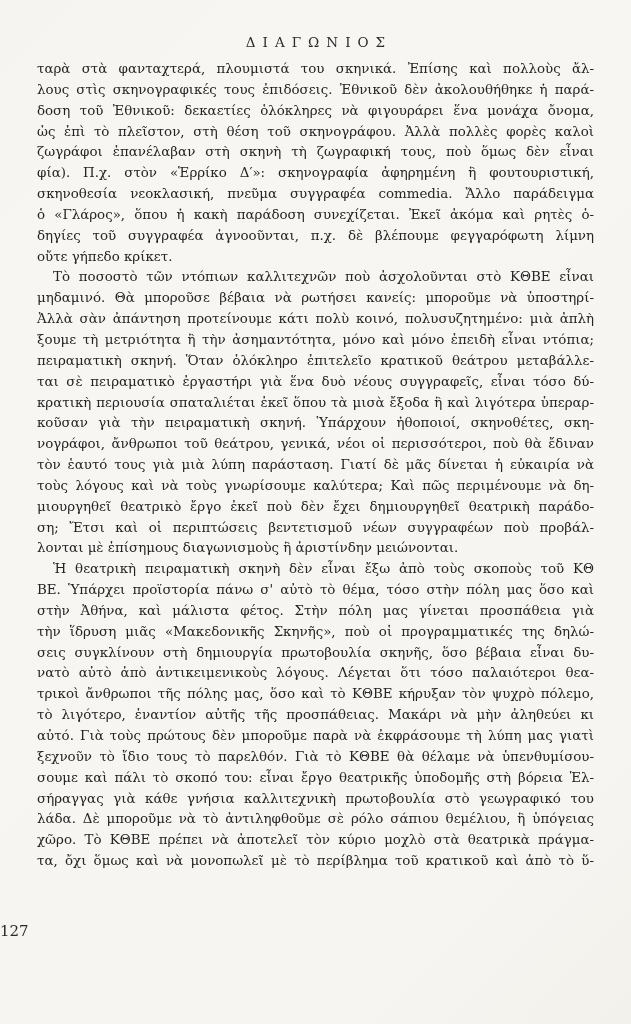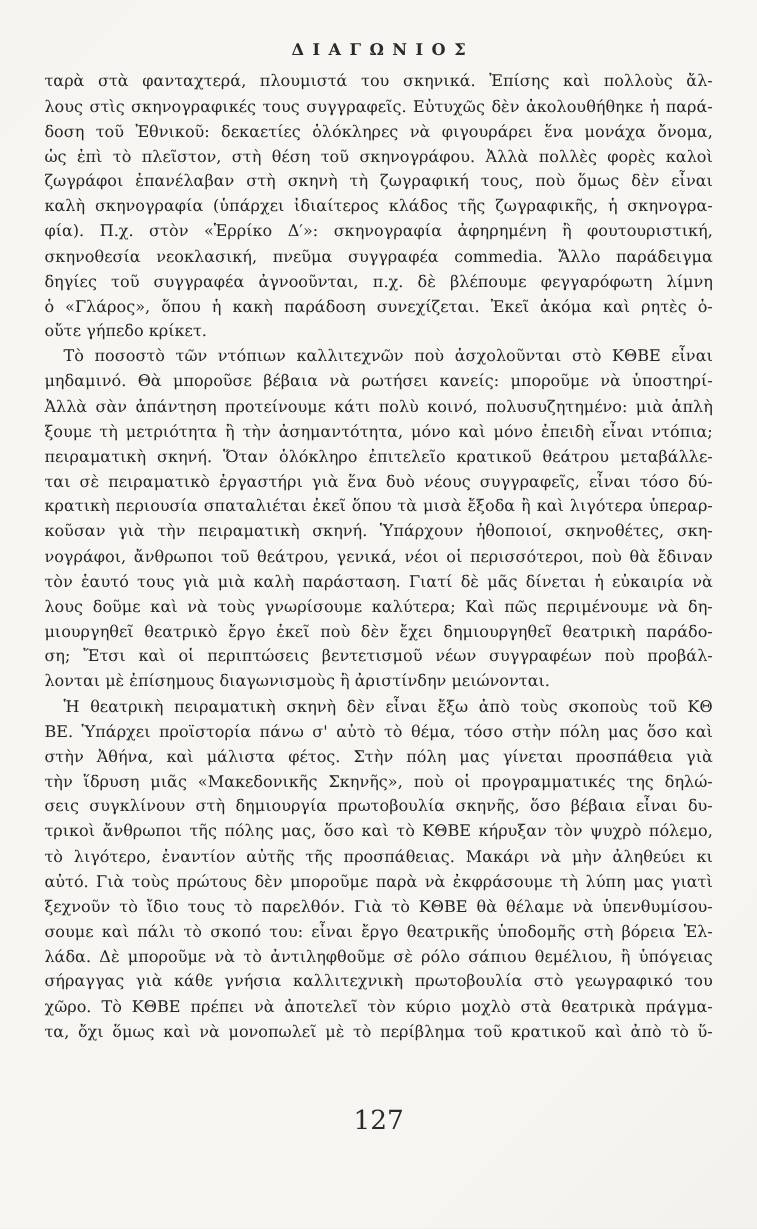--- a/index.html
+++ b/index.html
@@ -17,21 +17,21 @@
     font-family: "DejaVu Serif", "Liberation Serif", serif;
     overflow: hidden;
   }
   .running-head {
     position: absolute;
     top: 34px;
     left: 0;
     right: 0;
     text-align: center;
     font-size: 13.5px;
-    font-weight: 700;
+    font-weight: 400;
     letter-spacing: 0.52em;
     text-indent: 0.52em; 
     color: #2a2a2a;
   }
   .text-block {
     position: absolute;
     top: 59px;
     left: 37px;
     width: 557px;
   }
@@ -48,67 +48,67 @@
     text-align-last: left;
   }
   .line.indent {
     text-indent: 16px;
   }
   .page-number {
     position: absolute;
     top: 922px;
     left: 0;
     right: 0;
-    text-align: center;
-    font-size: 22px;
+    text-align: left;
+    font-size: 15px;
     color: #2a2a2a;
   }
 </style>
 </head>
 <body>
 
 <div class="page">
   <div class="running-head">ΔΙΑΓΩΝΙΟΣ</div>
 
   <div class="text-block" id="text-block">
       <div class="line">ταρὰ στὰ φανταχτερά, πλουμιστά του σκηνικά. Ἐπίσης καὶ πολλοὺς ἄλ-</div>
-      <div class="line">λους στὶς σκηνογραφικές τους συγγραφεῖς. Εὐτυχῶς δὲν ἀκολουθήθηκε ἡ παρά-</div>
+      <div class="line">λους στὶς σκηνογραφικές τους ἐπιδόσεις. Ἐθνικοῦ δὲν ἀκολουθήθηκε ἡ παρά-</div>
       <div class="line">δοση τοῦ Ἐθνικοῦ: δεκαετίες ὁλόκληρες νὰ φιγουράρει ἕνα μονάχα ὄνομα,</div>
       <div class="line">ὡς ἐπὶ τὸ πλεῖστον, στὴ θέση τοῦ σκηνογράφου. Ἀλλὰ πολλὲς φορὲς καλοὶ</div>
       <div class="line">ζωγράφοι ἐπανέλαβαν στὴ σκηνὴ τὴ ζωγραφική τους, ποὺ ὅμως δὲν εἶναι</div>
-      <div class="line">καλὴ σκηνογραφία (ὑπάρχει ἰδιαίτερος κλάδος τῆς ζωγραφικῆς, ἡ σκηνογρα-</div>
       <div class="line">φία). Π.χ. στὸν «Ἑρρίκο Δ′»: σκηνογραφία ἀφηρημένη ἢ φουτουριστική,</div>
       <div class="line">σκηνοθεσία νεοκλασική, πνεῦμα συγγραφέα commedia. Ἄλλο παράδειγμα</div>
+      <div class="line">ὁ «Γλάρος», ὅπου ἡ κακὴ παράδοση συνεχίζεται. Ἐκεῖ ἀκόμα καὶ ρητὲς ὁ-</div>
       <div class="line">δηγίες τοῦ συγγραφέα ἀγνοοῦνται, π.χ. δὲ βλέπουμε φεγγαρόφωτη λίμνη</div>
-      <div class="line">ὁ «Γλάρος», ὅπου ἡ κακὴ παράδοση συνεχίζεται. Ἐκεῖ ἀκόμα καὶ ρητὲς ὁ-</div>
       <div class="line lastline">οὔτε γήπεδο κρίκετ.</div>
       <div class="line indent">Τὸ ποσοστὸ τῶν ντόπιων καλλιτεχνῶν ποὺ ἀσχολοῦνται στὸ ΚΘΒΕ εἶναι</div>
       <div class="line">μηδαμινό. Θὰ μποροῦσε βέβαια νὰ ρωτήσει κανείς: μποροῦμε νὰ ὑποστηρί-</div>
       <div class="line">Ἀλλὰ σὰν ἀπάντηση προτείνουμε κάτι πολὺ κοινό, πολυσυζητημένο: μιὰ ἁπλὴ</div>
       <div class="line">ξουμε τὴ μετριότητα ἢ τὴν ἀσημαντότητα, μόνο καὶ μόνο ἐπειδὴ εἶναι ντόπια;</div>
       <div class="line">πειραματικὴ σκηνή. Ὅταν ὁλόκληρο ἐπιτελεῖο κρατικοῦ θεάτρου μεταβάλλε-</div>
       <div class="line">ται σὲ πειραματικὸ ἐργαστήρι γιὰ ἕνα δυὸ νέους συγγραφεῖς, εἶναι τόσο δύ-</div>
       <div class="line">κρατικὴ περιουσία σπαταλιέται ἐκεῖ ὅπου τὰ μισὰ ἔξοδα ἢ καὶ λιγότερα ὑπεραρ-</div>
       <div class="line">κοῦσαν γιὰ τὴν πειραματικὴ σκηνή. Ὑπάρχουν ἠθοποιοί, σκηνοθέτες, σκη-</div>
       <div class="line">νογράφοι, ἄνθρωποι τοῦ θεάτρου, γενικά, νέοι οἱ περισσότεροι, ποὺ θὰ ἔδιναν</div>
-      <div class="line">τὸν ἑαυτό τους γιὰ μιὰ καλὴ παράσταση. Γιατί δὲ μᾶς δίνεται ἡ εὐκαιρία νὰ</div>
-      <div class="line">λους δοῦμε καὶ νὰ τοὺς γνωρίσουμε καλύτερα; Καὶ πῶς περιμένουμε νὰ δη-</div>
+      <div class="line">τὸν ἑαυτό τους γιὰ μιὰ λύπη παράσταση. Γιατί δὲ μᾶς δίνεται ἡ εὐκαιρία νὰ</div>
+      <div class="line">τοὺς λόγους καὶ νὰ τοὺς γνωρίσουμε καλύτερα; Καὶ πῶς περιμένουμε νὰ δη-</div>
       <div class="line">μιουργηθεῖ θεατρικὸ ἔργο ἐκεῖ ποὺ δὲν ἔχει δημιουργηθεῖ θεατρικὴ παράδο-</div>
       <div class="line">ση; Ἔτσι καὶ οἱ περιπτώσεις βεντετισμοῦ νέων συγγραφέων ποὺ προβάλ-</div>
       <div class="line lastline">λονται μὲ ἐπίσημους διαγωνισμοὺς ἢ ἀριστίνδην μειώνονται.</div>
       <div class="line indent">Ἡ θεατρικὴ πειραματικὴ σκηνὴ δὲν εἶναι ἔξω ἀπὸ τοὺς σκοποὺς τοῦ ΚΘ</div>
       <div class="line">ΒΕ. Ὑπάρχει προϊστορία πάνω σ' αὐτὸ τὸ θέμα, τόσο στὴν πόλη μας ὅσο καὶ</div>
       <div class="line">στὴν Ἀθήνα, καὶ μάλιστα φέτος. Στὴν πόλη μας γίνεται προσπάθεια γιὰ</div>
       <div class="line">τὴν ἵδρυση μιᾶς «Μακεδονικῆς Σκηνῆς», ποὺ οἱ προγραμματικές της δηλώ-</div>
       <div class="line">σεις συγκλίνουν στὴ δημιουργία πρωτοβουλία σκηνῆς, ὅσο βέβαια εἶναι δυ-</div>
+      <div class="line">νατὸ αὐτὸ ἀπὸ ἀντικειμενικοὺς λόγους. Λέγεται ὅτι τόσο παλαιότεροι θεα-</div>
       <div class="line">τρικοὶ ἄνθρωποι τῆς πόλης μας, ὅσο καὶ τὸ ΚΘΒΕ κήρυξαν τὸν ψυχρὸ πόλεμο,</div>
       <div class="line">τὸ λιγότερο, ἐναντίον αὐτῆς τῆς προσπάθειας. Μακάρι νὰ μὴν ἀληθεύει κι</div>
       <div class="line">αὐτό. Γιὰ τοὺς πρώτους δὲν μποροῦμε παρὰ νὰ ἐκφράσουμε τὴ λύπη μας γιατὶ</div>
       <div class="line">ξεχνοῦν τὸ ἴδιο τους τὸ παρελθόν. Γιὰ τὸ ΚΘΒΕ θὰ θέλαμε νὰ ὑπενθυμίσου-</div>
       <div class="line">σουμε καὶ πάλι τὸ σκοπό του: εἶναι ἔργο θεατρικῆς ὑποδομῆς στὴ βόρεια Ἑλ-</div>
+      <div class="line">σήραγγας γιὰ κάθε γνήσια καλλιτεχνικὴ πρωτοβουλία στὸ γεωγραφικό του</div>
       <div class="line">λάδα. Δὲ μποροῦμε νὰ τὸ ἀντιληφθοῦμε σὲ ρόλο σάπιου θεμέλιου, ἢ ὑπόγειας</div>
-      <div class="line">σήραγγας γιὰ κάθε γνήσια καλλιτεχνικὴ πρωτοβουλία στὸ γεωγραφικό του</div>
       <div class="line">χῶρο. Τὸ ΚΘΒΕ πρέπει νὰ ἀποτελεῖ τὸν κύριο μοχλὸ στὰ θεατρικὰ πράγμα-</div>
       <div class="line">τα, ὄχι ὅμως καὶ νὰ μονοπωλεῖ μὲ τὸ περίβλημα τοῦ κρατικοῦ καὶ ἀπὸ τὸ ὕ-</div>
     </div>
 
   <div class="page-number">127</div>
 </div>
 
 </body></html>

